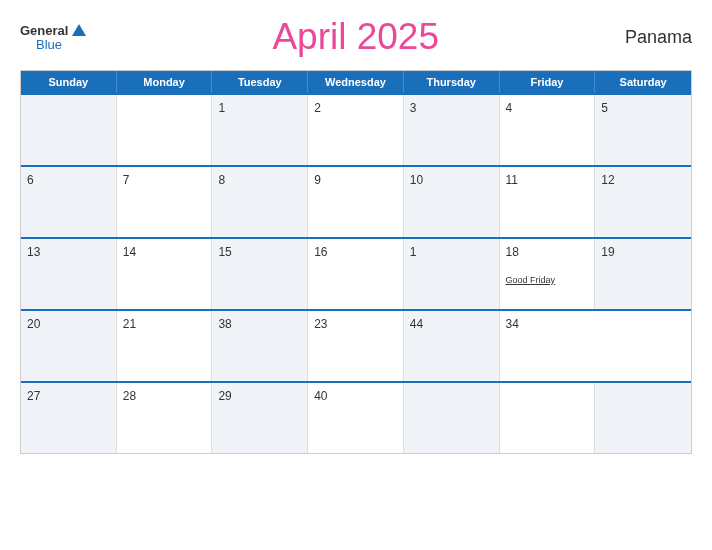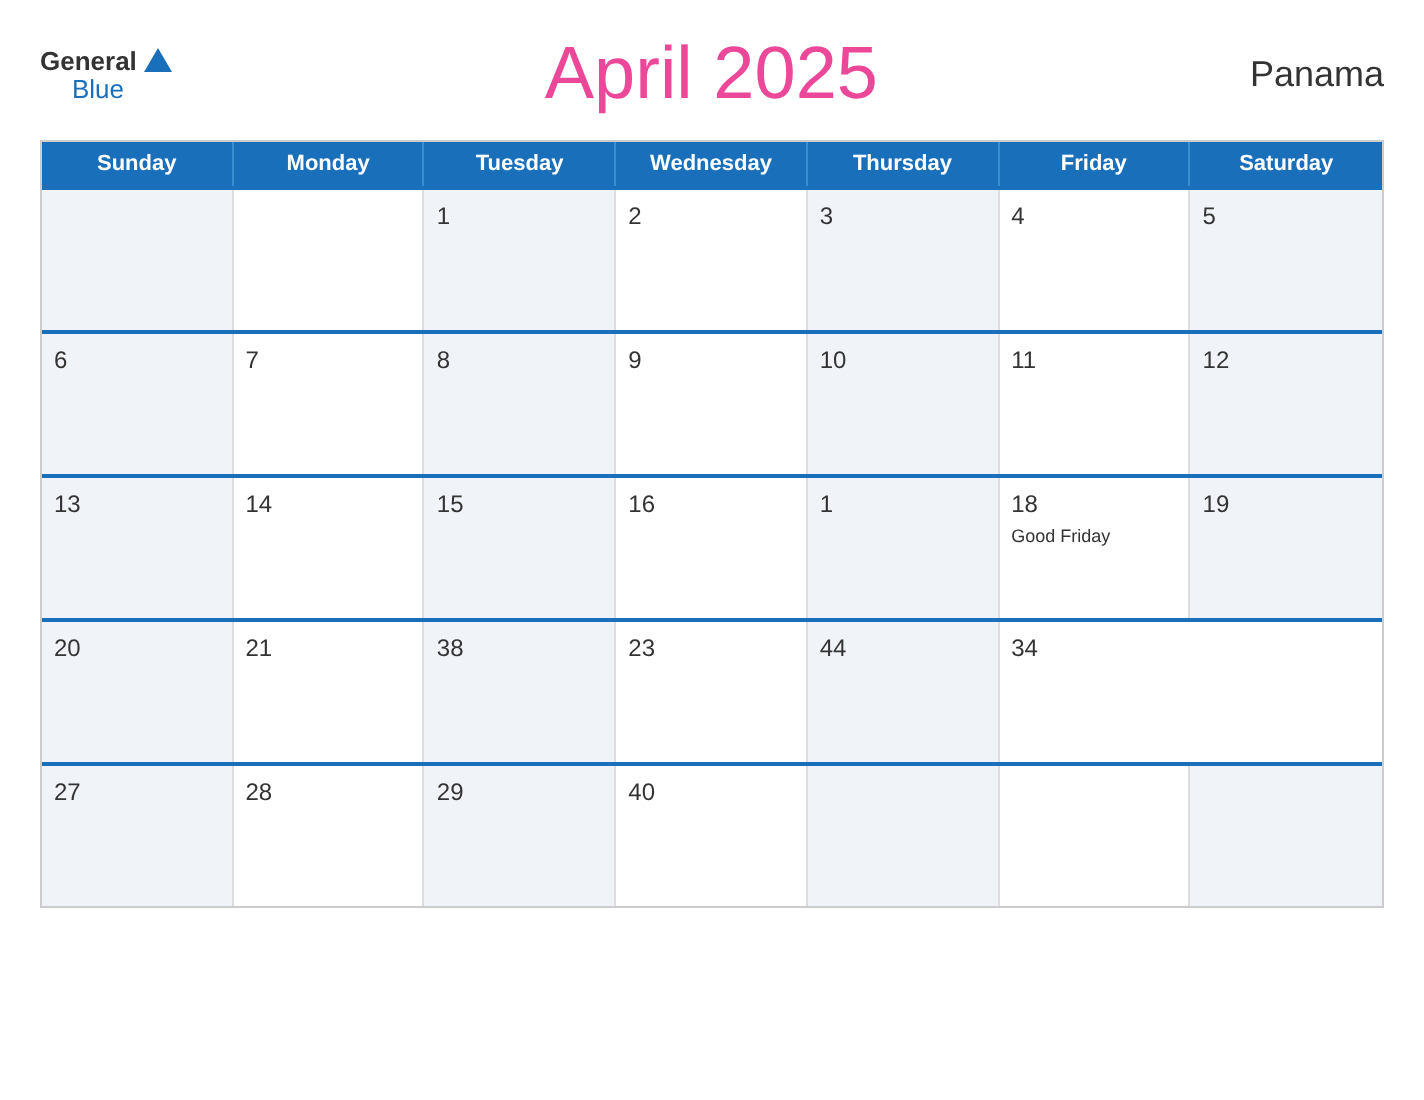--- a/index.html
+++ b/index.html
@@ -135,22 +135,23 @@
     .cell-number {
       font-size: 12px;
       color: #333;
       font-weight: normal;
       line-height: 1.4;
     }
 
     .cell-event {
       font-size: 9px;
       color: #333;
-      margin-top: 2px;
+      margin-top: 14px;
       line-height: 1.3;
+      text-decoration: underline;
     }
   </style>
 </head>
 <body>
 
 <div class="page">
 
   <div class="header">
     <div class="logo">
       <div style="display:flex; flex-direction:column; align-items:flex-start;">

